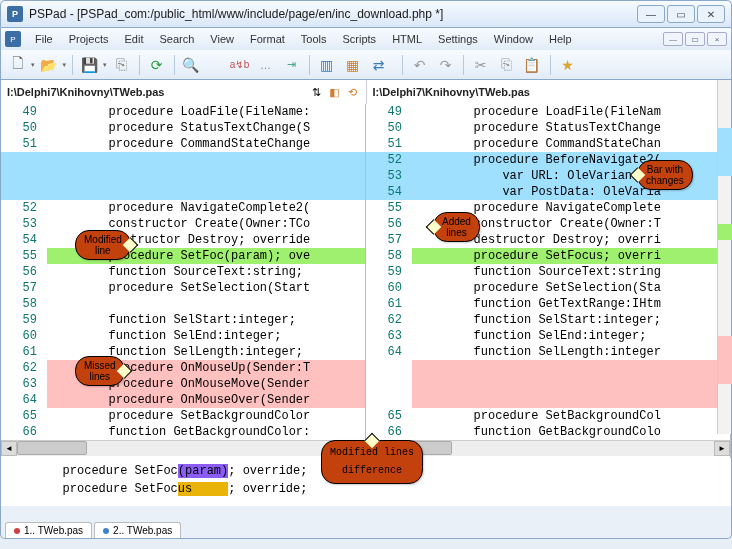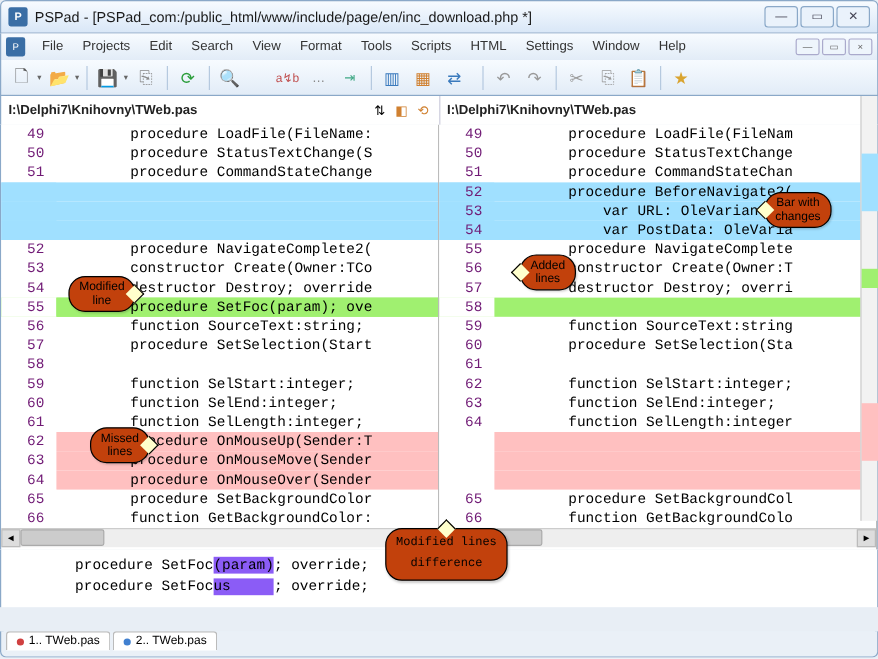--- a/index.html
+++ b/index.html
@@ -21,43 +21,43 @@
 .pathbar { height:24px; background:#fff; border-left:1px solid #8aa8c8;border-right:1px solid #8aa8c8; display:flex; }
 .pathbar .half { flex:1; display:flex;align-items:center;padding:0 6px;gap:4px;border-right:1px solid #ccd;}
 .pathbar .half:last-child{border-right:0;}
 .pathbar .path{font-weight:bold; font-size:11px;color:#222;}
 .pathbar .pic{width:14px;height:14px;display:flex;align-items:center;justify-content:center;font-size:11px;}
 .editors { display:flex; height: 354px; background:#fff; border-left:1px solid #8aa8c8;border-right:1px solid #8aa8c8; position:relative;}
 .editor { flex:1; overflow:hidden; position:relative; border-right:1px solid #bbb;}
 .editor:last-child{border-right:0;}
 .code-area{ font-family:"Courier New",monospace; font-size:12px; line-height:16px; position:relative; }
 .line { display:flex; height:16px; white-space:pre; }
-.line .gutter { width:46px; text-align:right; padding-right:10px; color:#701a75; background:#fff; flex-shrink:0;}
+.line .gutter { width:46px; text-align:right; padding-right:10px; color:#0f766e; background:#fff; flex-shrink:0;}
 .line .content { flex:1; padding-left:4px; overflow:hidden;}
 .line.added { background:#a0e0ff; }
 .line.added .gutter{background:#a0e0ff;}
 .line.modified { background:#a0f070; }
 .line.modified .gutter{background:#fff;}
 .line.modified .content{background:#a0f070;}
 .line.missed .content{ background:#ffc0c0; }
 .callout { position:absolute; background:#c2410c; border:1px solid #000;  padding:3px 8px; font-size:10px; text-align:center; z-index:50; box-shadow:1px 1px 2px rgba(0,0,0,0.2);}
 .callout::after{content:"";position:absolute;width:10px;height:10px;background:#ffffcc;border-left:1px solid #000;border-bottom:1px solid #000;}
 .callout.left::after{left:-6px;top:50%;transform:translateY(-50%) rotate(45deg);}
 .callout.right::after{right:-6px;top:50%;transform:translateY(-50%) rotate(-135deg);}
 .callout.top::after{left:50%;top:-6px;transform:translateX(-50%) rotate(135deg);}
 .callout.rounded{border-radius:14px;}
 .scrollbar-h{height:16px;background:#eee;border-top:1px solid #ccc;display:flex;}
 .scrollbar-h .arrow{width:16px;background:#ddd;border:1px solid #bbb;display:flex;align-items:center;justify-content:center;font-size:8px;}
 .scrollbar-h .track{flex:1;position:relative;}
 .scrollbar-h .thumb{position:absolute;height:14px;top:0;background:#ccc;border:1px solid #aaa;border-radius:2px;}
 .bottom-section{background:#fff;border-left:1px solid #8aa8c8;border-right:1px solid #8aa8c8;padding:4px 40px;font-family:"Courier New",monospace;font-size:12px;line-height:18px;}
 .bottom-section .diffline{white-space:pre;}
 .hl-add{background:#8b5cf6;}
-.hl-del{background:#8b5cf6;margin-top:12px;}
-.tab-bar{height:22px;background:#eaf0f7;border:1px solid #8aa8c8;border-top:0;border-radius:0 0 5px 5px;display:flex;align-items:flex-start;padding:0 4px;gap:2px;margin-top:20px;}
+.hl-del{background:#eab308;margin-top:12px;}
+.tab-bar{height:22px;background:#eaf0f7;border:1px solid #8aa8c8;border-top:0;border-radius:0 0 5px 5px;display:flex;align-items:flex-start;padding:16px 4px;gap:2px;}
 .tab{padding:2px 8px;border:1px solid #bbb;border-bottom:0;background:#fff;font-size:10px;display:flex;align-items:center;gap:4px;border-radius:3px 3px 0 0;}
 .tab.active{background:#fff;}
 .tab .dot{width:6px;height:6px;border-radius:50%;}
 .right-edge{position:absolute;right:1px;top:80px;width:14px;height:354px;background:#f2f2f2;border-left:1px solid #ccc;}
 .right-edge .seg{position:absolute;left:0;width:14px;}
 </style>
 </head>
 <body>
 
 <div class="titlebar">
@@ -174,43 +174,43 @@
     <div class="code-area" id="right-code">
         <div class="line "><div class="gutter">49</div><div class="content">        procedure LoadFile(FileNam</div></div>
         <div class="line "><div class="gutter">50</div><div class="content">        procedure StatusTextChange</div></div>
         <div class="line "><div class="gutter">51</div><div class="content">        procedure CommandStateChan</div></div>
         <div class="line added"><div class="gutter">52</div><div class="content">        procedure BeforeNavigate2(</div></div>
         <div class="line added"><div class="gutter">53</div><div class="content">            var URL: OleVariant; v</div></div>
         <div class="line added"><div class="gutter">54</div><div class="content">            var PostData: OleVaria</div></div>
         <div class="line "><div class="gutter">55</div><div class="content">        procedure NavigateComplete</div></div>
         <div class="line "><div class="gutter">56</div><div class="content">        constructor Create(Owner:T</div></div>
         <div class="line "><div class="gutter">57</div><div class="content">        destructor Destroy; overri</div></div>
-        <div class="line modified"><div class="gutter">58</div></div>
+        <div class="line modified"><div class="gutter">58</div><div class="content">        procedure SetFocus; overri</div></div>
         <div class="line "><div class="gutter">59</div><div class="content">        function SourceText:string</div></div>
         <div class="line "><div class="gutter">60</div><div class="content">        procedure SetSelection(Sta</div></div>
-        <div class="line "><div class="gutter">61</div></div>
+        <div class="line "><div class="gutter">61</div><div class="content">        function GetTextRange:IHtm</div></div>
         <div class="line "><div class="gutter">62</div><div class="content">        function SelStart:integer;</div></div>
         <div class="line "><div class="gutter">63</div><div class="content">        function SelEnd:integer;</div></div>
         <div class="line "><div class="gutter">64</div><div class="content">        function SelLength:integer</div></div>
         <div class="line missed"><div class="gutter"></div><div class="content"></div></div>
         <div class="line missed"><div class="gutter"></div><div class="content"></div></div>
         <div class="line missed"><div class="gutter"></div><div class="content"></div></div>
         <div class="line "><div class="gutter">65</div><div class="content">        procedure SetBackgroundCol</div></div>
         <div class="line "><div class="gutter">66</div><div class="content">        function GetBackgroundColo</div></div>
       </div>
     <div class="scrollbar-h">
       <div class="arrow">◄</div>
         <div class="track">
           <div class="thumb" style="left:0;width:70px;"></div>
         </div>
         <div class="arrow">►</div>
     </div>
   </div>
 
-  <div class="callout rounded right" style="top:126px;left:56px;"><span>Modified<br>line</span></div>
+  <div class="callout rounded right" style="top:126px;left:74px;"><span>Modified<br>line</span></div>
   <div class="callout rounded left" style="top:108px;left:432px;"><span>Added<br>lines</span></div>
   <div class="callout rounded left" style="top:56px;left:636px;"><span>Bar with<br>changes</span></div>
   <div class="callout rounded right" style="top:252px;left:74px;"><span>Missed<br>lines</span></div>
 </div>
 
 <div class="right-edge">
   <div class="seg" style="top:48px;height:48px;background:#a0e0ff;"></div>
   <div class="seg" style="top:144px;height:16px;background:#a0f070;"></div>
   <div class="seg" style="top:256px;height:48px;background:#ffc0c0;"></div>
 </div>

